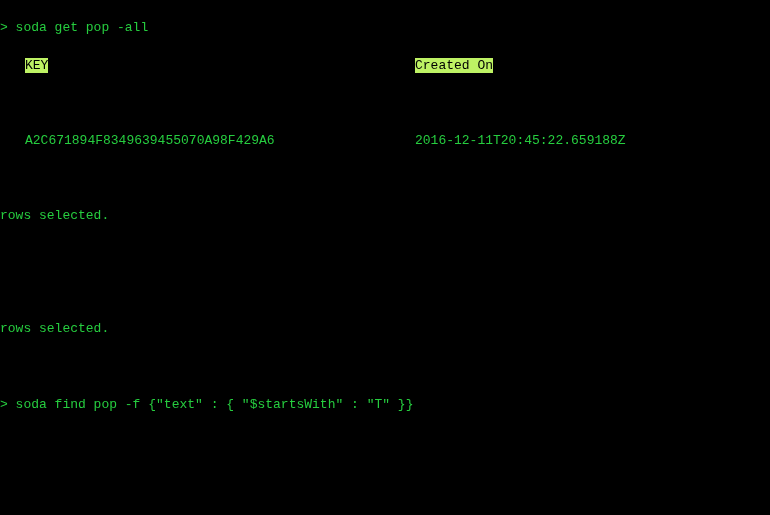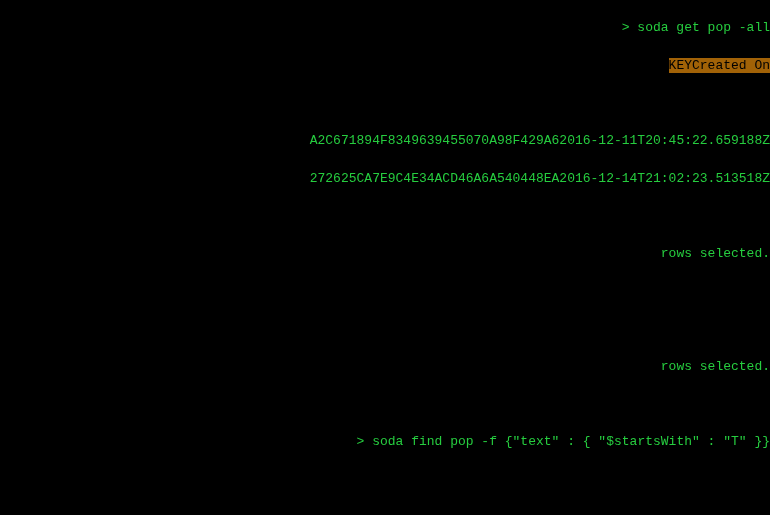--- a/index.html
+++ b/index.html
@@ -9,36 +9,35 @@
       color: #26cd3f;
       font-family: "Courier New", Courier, monospace;
       font-size: 13px;
       line-height: 1.45;
       width: 770px;
       height: 515px;
       overflow: hidden;
     }
     .terminal { padding: 0 0 0 0; white-space: pre; }
     .hl {
-      background: #a16207;
+      background: #bef264;
       color: #000;
     }
-    .row { display: block; text-align: right; }
+    .row { display: block; }
     .tab1 { display: inline-block; width: 25px; }
     .colKey { display: inline-block; width: 390px; }
   </style>
 </head>
 <body>
 
 <div class="terminal">
 <span class="row">&gt; soda get pop -all</span>
 <span class="row"><span class="tab1"> </span><span class="colKey"><span class="hl">KEY</span></span><span class="hl">Created On</span></span>
 <span class="row">&nbsp;</span>
 <span class="row"><span class="tab1"> </span><span class="colKey">A2C671894F8349639455070A98F429A6</span><span>2016-12-11T20:45:22.659188Z</span></span>
-<span class="row"><span class="tab1"> </span><span class="colKey">272625CA7E9C4E34ACD46A6A540448EA</span><span>2016-12-14T21:02:23.513518Z</span></span>
 <span class="row">&nbsp;</span>
 <span class="row">rows selected.</span>
 <span class="row">&nbsp;</span>
 <span class="row">&nbsp;</span>
 <span class="row">rows selected.</span>
 <span class="row">&nbsp;</span>
 <span class="row">&gt; soda find pop -f {"text" : { "$startsWith" : "T" }}</span>
 <span class="row">&nbsp;</span>
 
 

